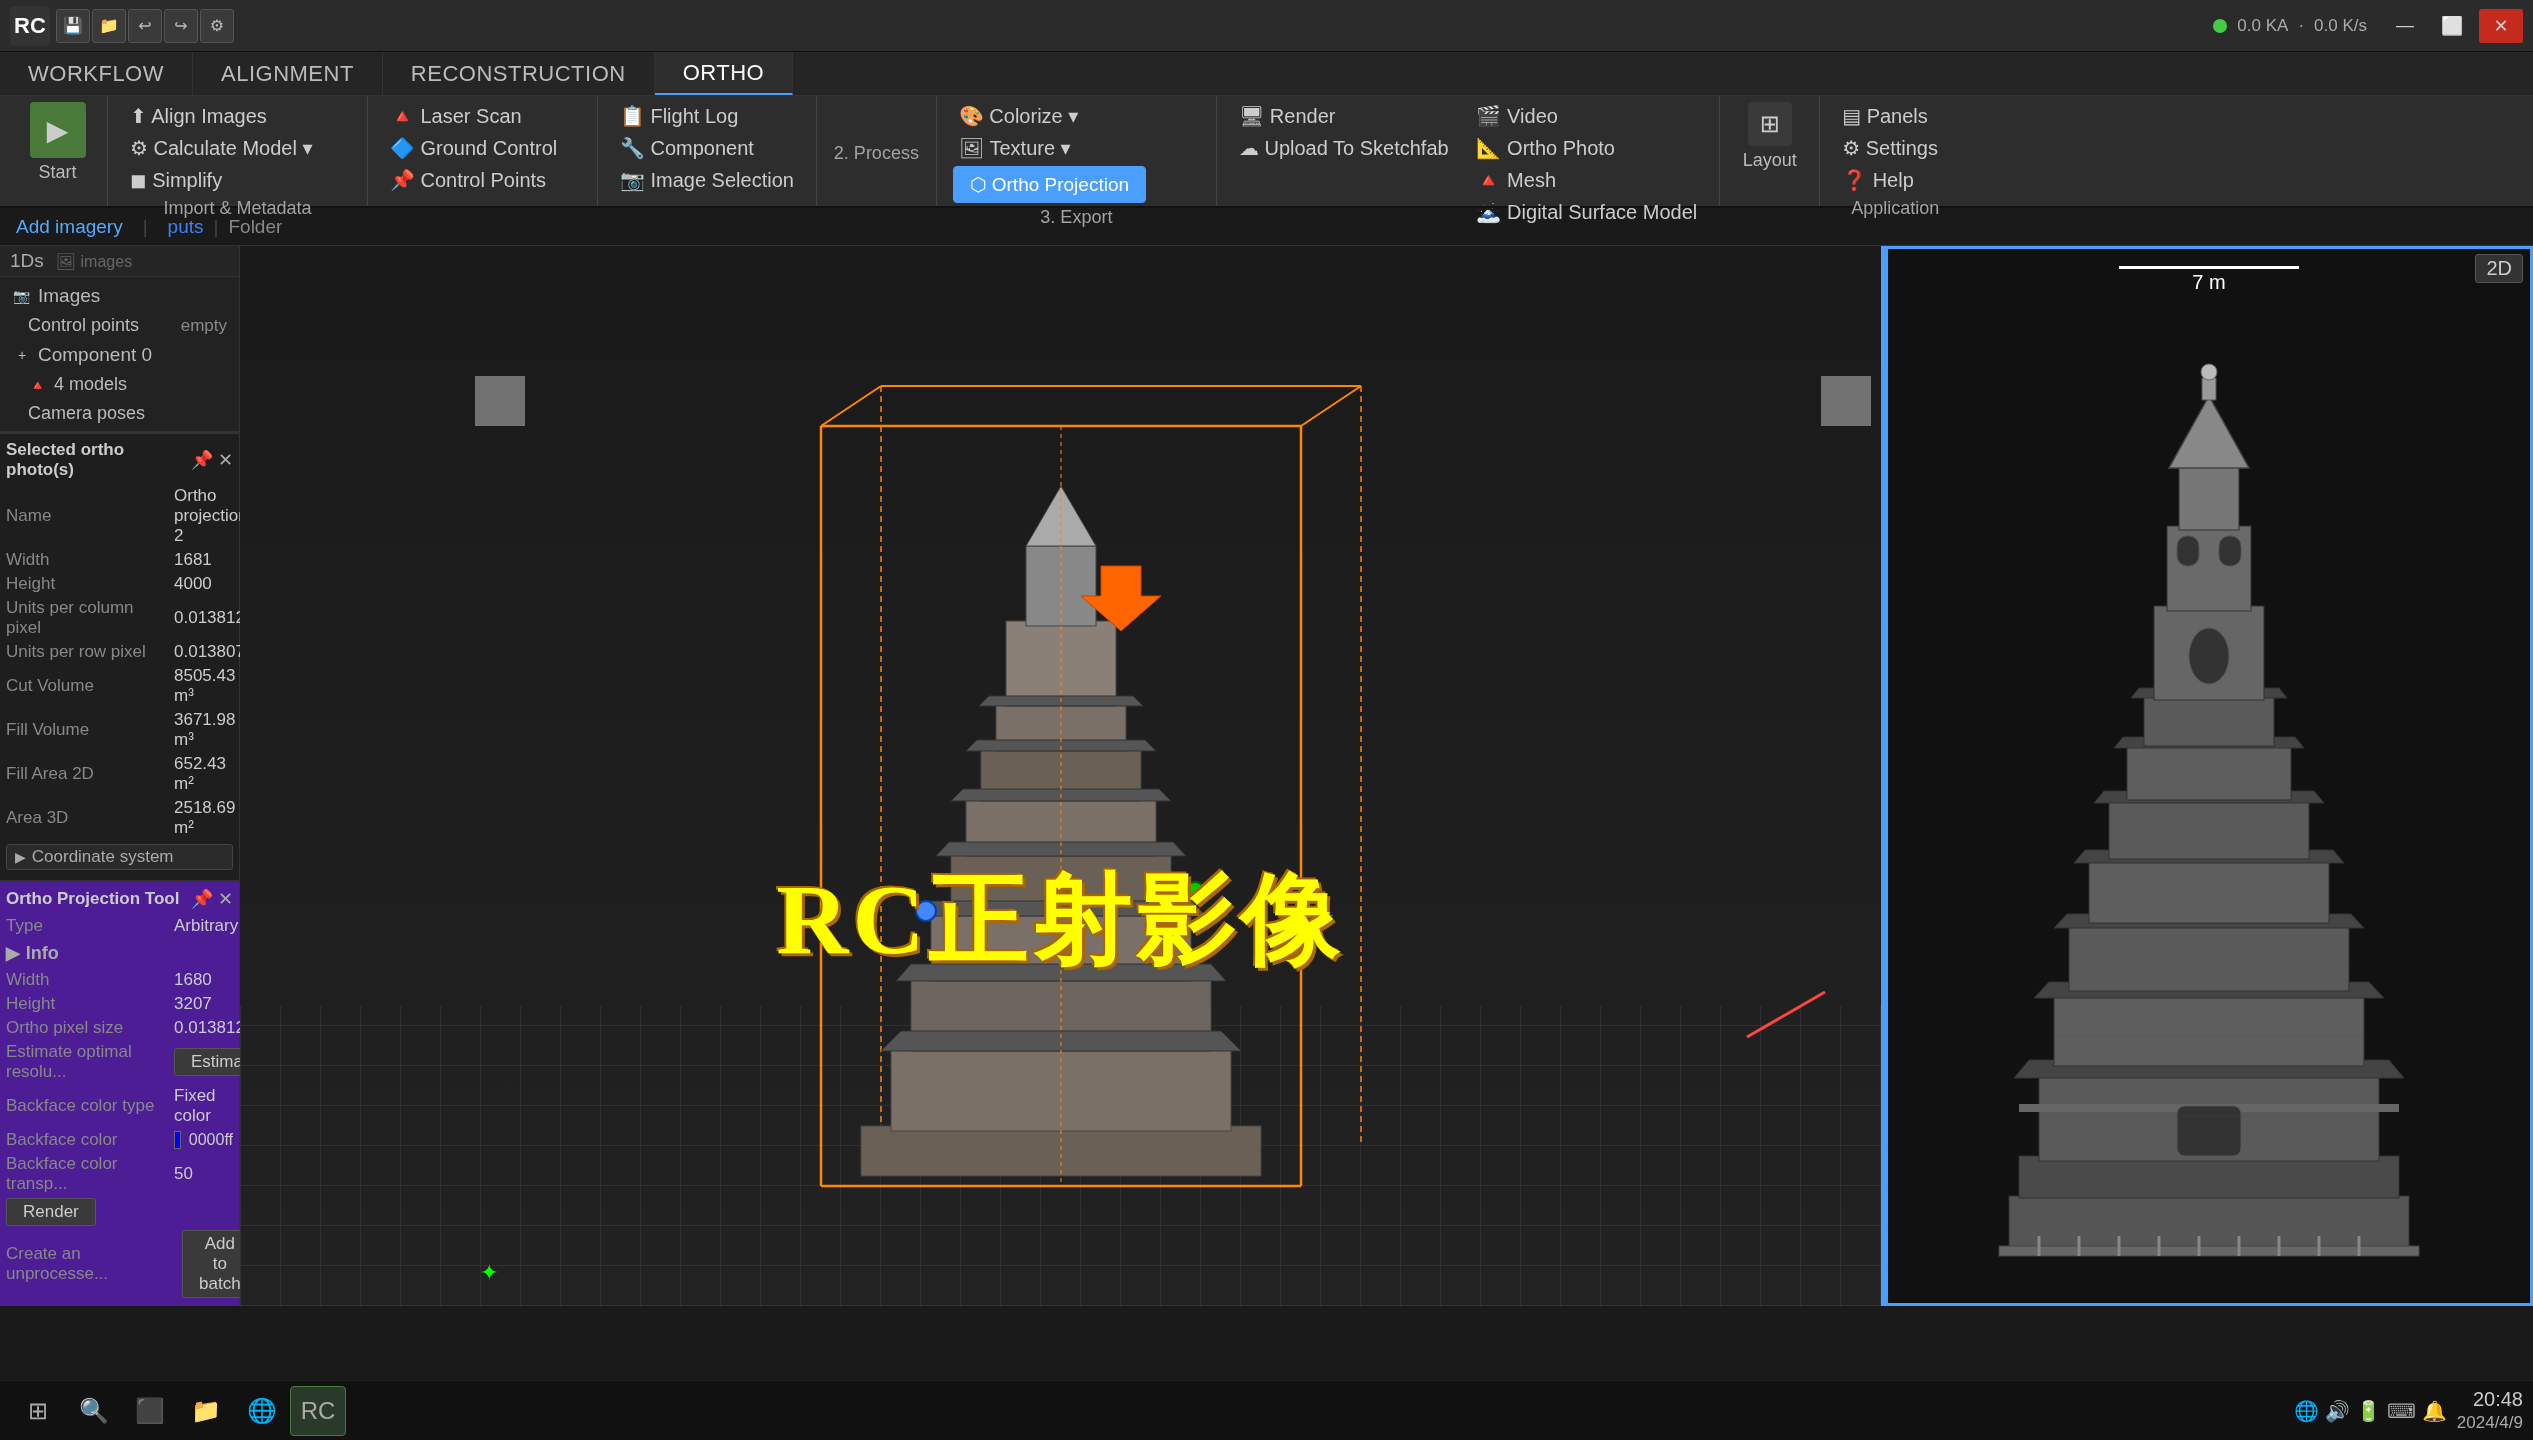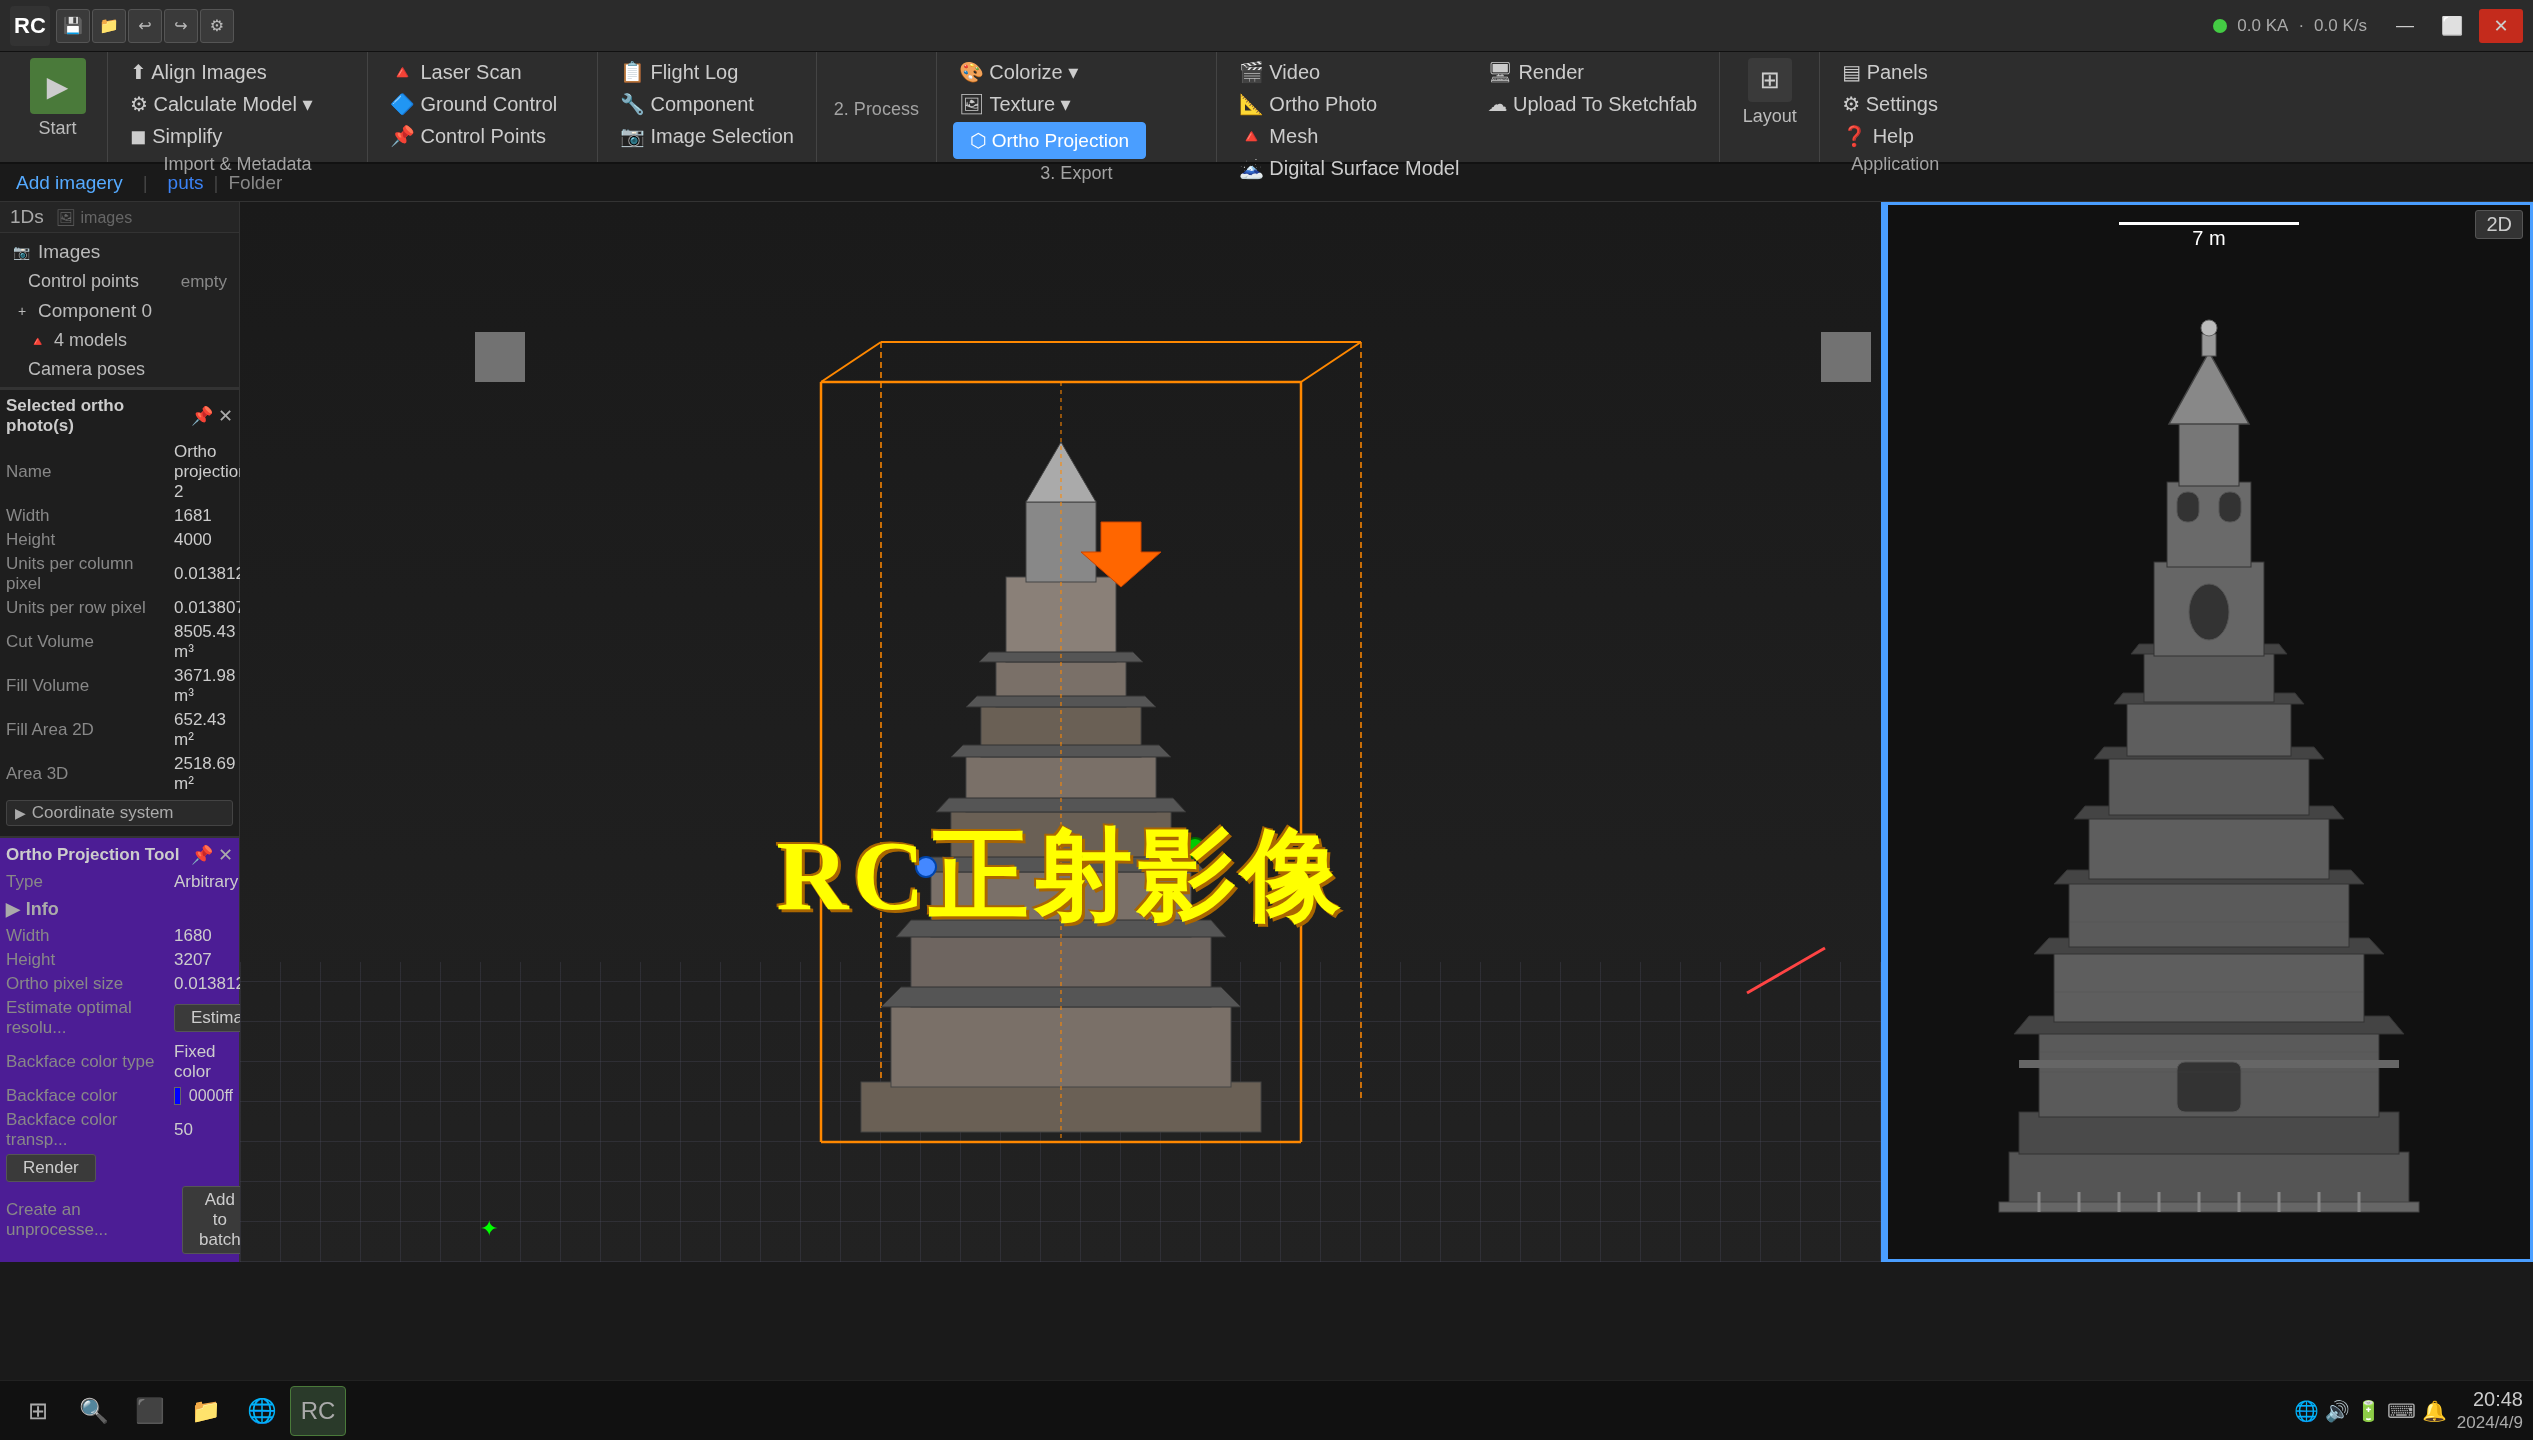--- a/index.html
+++ b/index.html
@@ -363,20 +363,26 @@
     </div>
     <div class="window-controls">
       <div class="win-btn">—</div>
       <div class="win-btn">⬜</div>
       <div class="win-btn close">✕</div>
     </div>
   </div>
 </div>
 
 <div id="ribbon">
+  <div class="ribbon-tabs">
+    <div class="ribbon-tab">WORKFLOW</div>
+    <div class="ribbon-tab">ALIGNMENT</div>
+    <div class="ribbon-tab">RECONSTRUCTION</div>
+    <div class="ribbon-tab active">ORTHO</div>
+  </div>
 
   <div class="ribbon-content">
 
     <div class="ribbon-group" style="min-width:100px;align-items:center;">
       <div class="ribbon-item">
         <div class="ribbon-item-icon" style="width:56px;height:56px;font-size:28px;background:#4a7a3a;">▶</div>
         <div class="ribbon-item-label">Start</div>
       </div>
     </div>
 
@@ -419,28 +425,28 @@
         <div class="ribbon-btn-small">🎨 Colorize ▾</div>
         <div class="ribbon-btn-small">🖼 Texture ▾</div>
         <div class="ribbon-btn active" style="font-size:19px;">⬡ Ortho Projection</div>
       </div>
       <div class="ribbon-group-label">3. Export</div>
     </div>
 
     <div class="ribbon-group" style="min-width:300px;">
       <div style="display:flex;gap:16px;">
         <div style="display:flex;flex-direction:column;gap:4px;">
+          <div class="ribbon-btn-small">🖥 Render</div>
+          <div class="ribbon-btn-small">☁ Upload To Sketchfab</div>
+        </div>
+        <div style="display:flex;flex-direction:column;gap:4px;">
           <div class="ribbon-btn-small">🎬 Video</div>
           <div class="ribbon-btn-small">📐 Ortho Photo</div>
           <div class="ribbon-btn-small">🔺 Mesh</div>
           <div class="ribbon-btn-small">🗻 Digital Surface Model</div>
-        </div>
-        <div style="display:flex;flex-direction:column;gap:4px;">
-          <div class="ribbon-btn-small">🖥 Render</div>
-          <div class="ribbon-btn-small">☁ Upload To Sketchfab</div>
         </div>
       </div>
     </div>
 
     <div class="ribbon-group" style="min-width:100px;align-items:center;">
       <div class="ribbon-item">
         <div class="ribbon-item-icon" style="font-size:24px;">⊞</div>
         <div class="ribbon-item-label">Layout</div>
       </div>
     </div>

